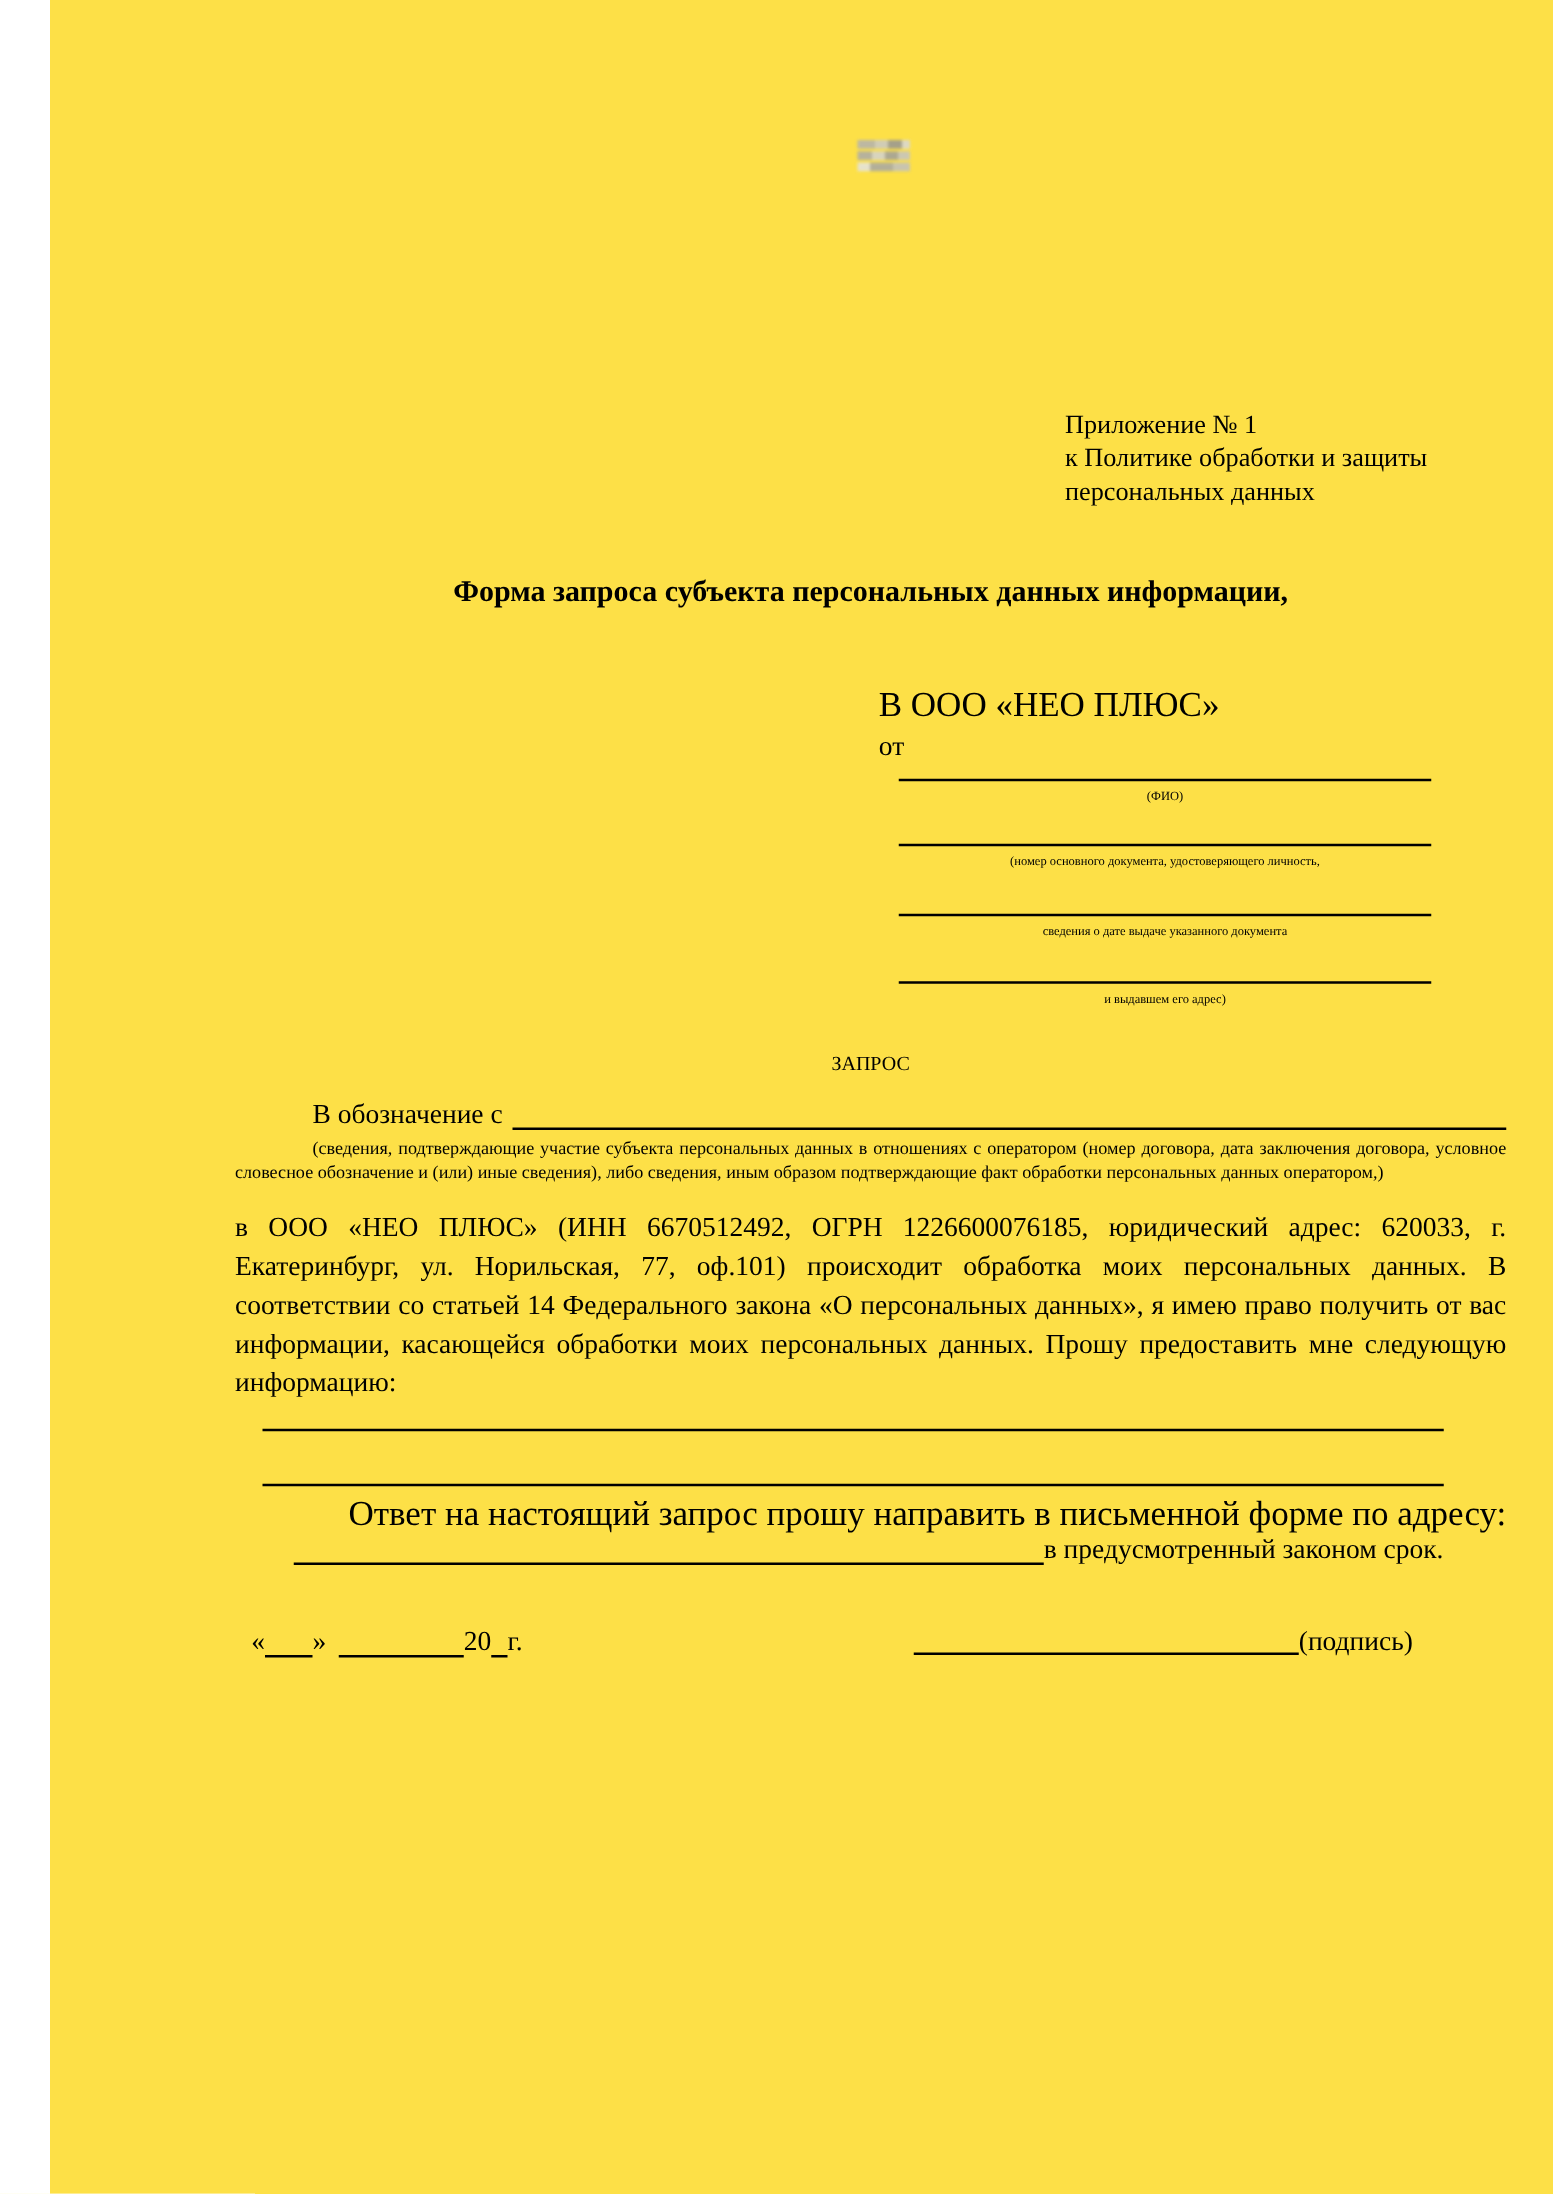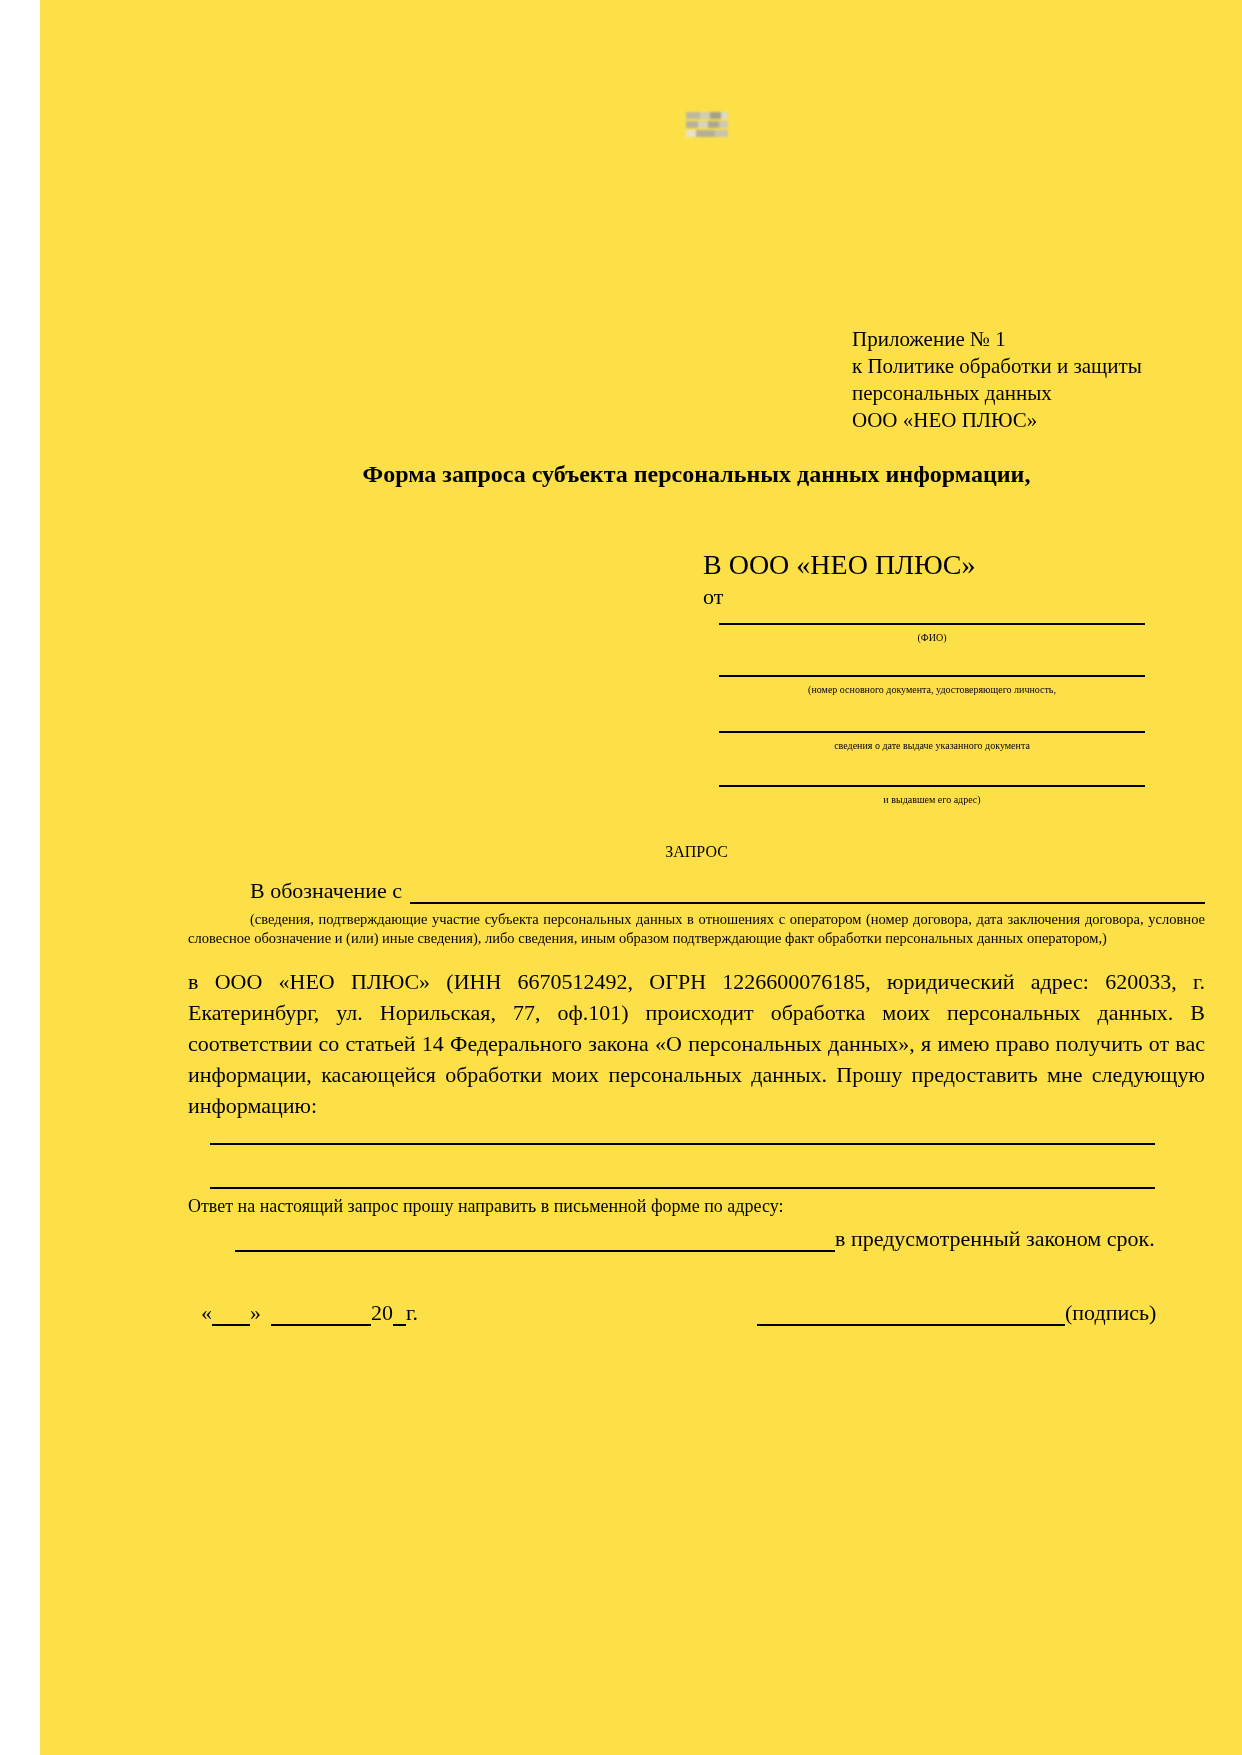--- a/index.html
+++ b/index.html
@@ -46,54 +46,53 @@
           font-size:14.5px; line-height:19px; text-align:justify; text-indent:62px; }
 
   .bodytext { position:absolute; left:148px; top:966px; width:1017px;
               font-size:22px; line-height:31px; text-align:justify; }
 
   .blankline { position:absolute; border-top:2.5px solid #000; height:0; }
   .blank1 { left:170px; top:1143px; width:945px; }
   .blank2 { left:170px; top:1187px; width:945px; }
 
   .reply-text { position:absolute; left:148px; top:1196px; width:1017px;
-                text-align:left; font-size:18px; }
+                text-align:right; font-size:28px; }
 
   .reply-row { position:absolute; left:195px; top:1226px; width:925px;
                display:flex; align-items:flex-end; font-size:22px; }
   .reply-row .blank { width:600px; border-bottom:2px solid #000; height:24px; }
   .reply-row .suffix { white-space:nowrap; }
 
   .date-group { position:absolute; left:161px; top:1300px; font-size:22px;
                 display:flex; align-items:flex-end; }
   .date-group .blank { display:inline-block; border-bottom:2px solid #000; height:22px; }
   .b-day  { width:38px; }
   .b-mon  { width:100px; margin-left:10px; }
   .b-yr   { width:13px; }
 
-  .sign-group { position:absolute; left:717px; top:1300px; display:flex;
-                align-items:flex-end; font-size:22px; }
+  .sign-group { position:absolute; left:691px; top:1300px; display:flex;
+                align-items:center; font-size:22px; }
   .sign-group .blank { width:308px; border-bottom:2px solid #000; height:22px; }
 </style>
 </head>
 <body>
 
 <div class="page">
 
   <div class="logo">
     <div class="st s1"></div>
     <div class="st s2"></div>
     <div class="st s3"></div>
   </div>
 
   <div class="appendix">
     <div>Приложение № 1</div>
     <div>к Политике обработки и защиты</div>
     <div>персональных данных</div>
-    <div>ООО «НЕО ПЛЮС»</div>
   </div>
 
   <div class="doc-title">
     <div>Форма запроса субъекта персональных данных информации,</div>
   </div>
 
   <div class="addr-to">В ООО «НЕО ПЛЮС»</div>
   <div class="addr-from">от</div>
 
   <div class="field" style="top:623px">

